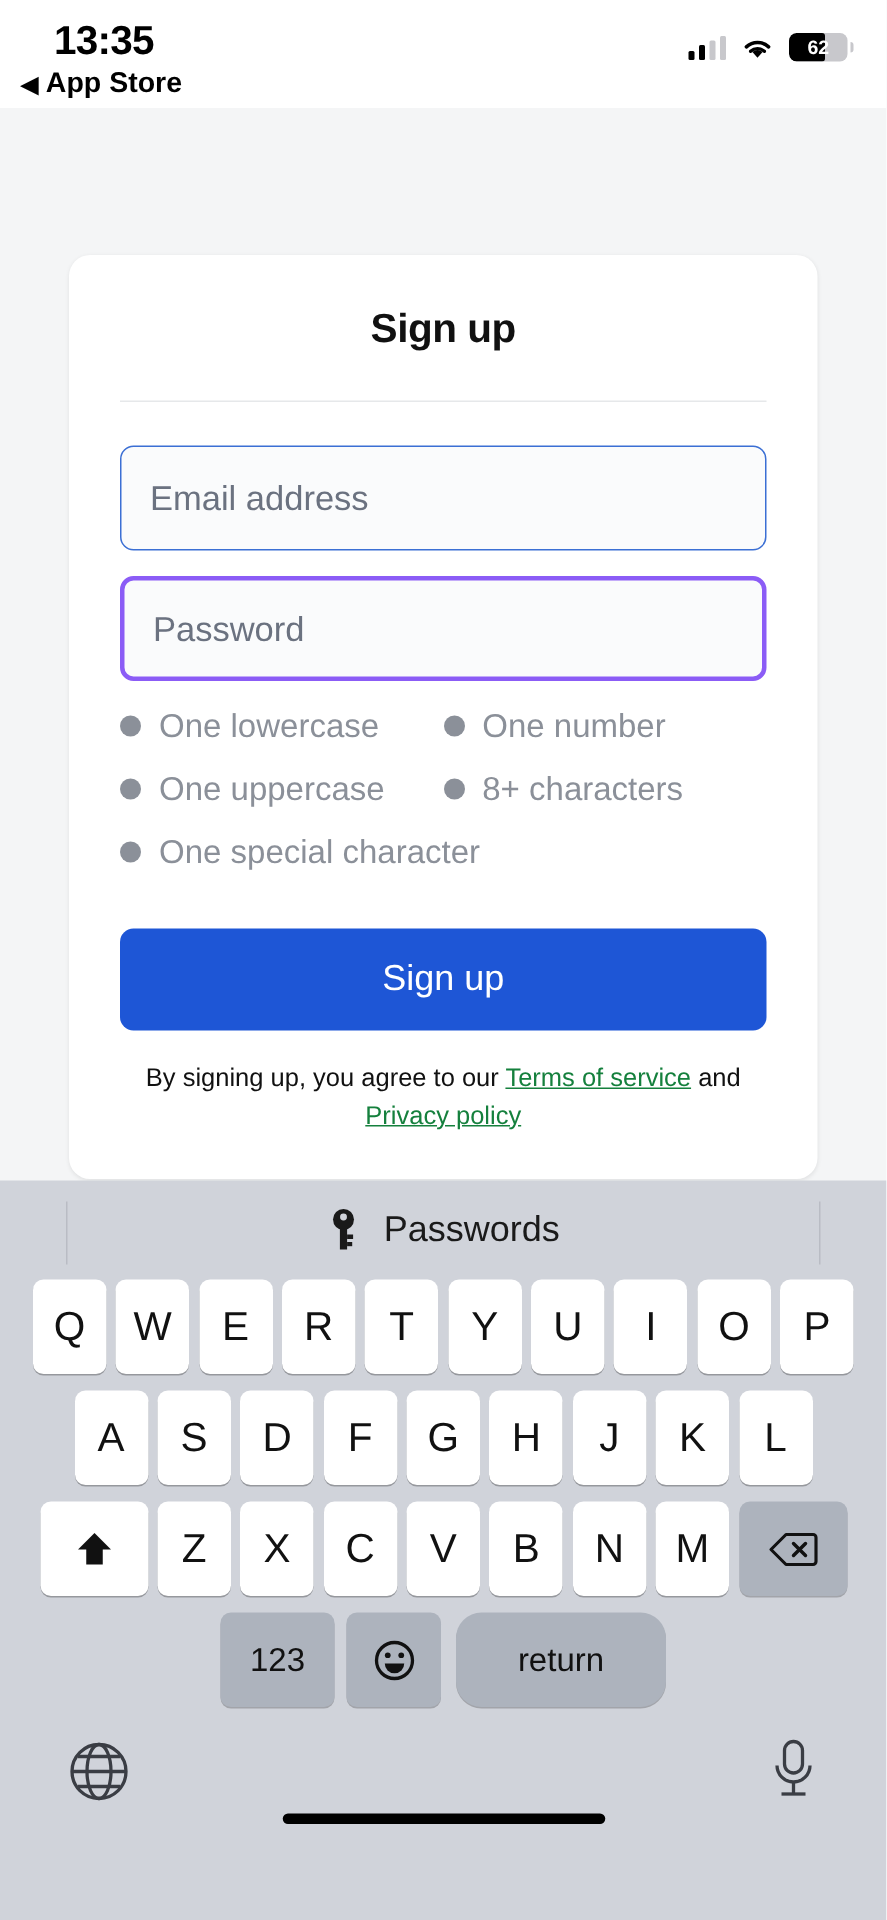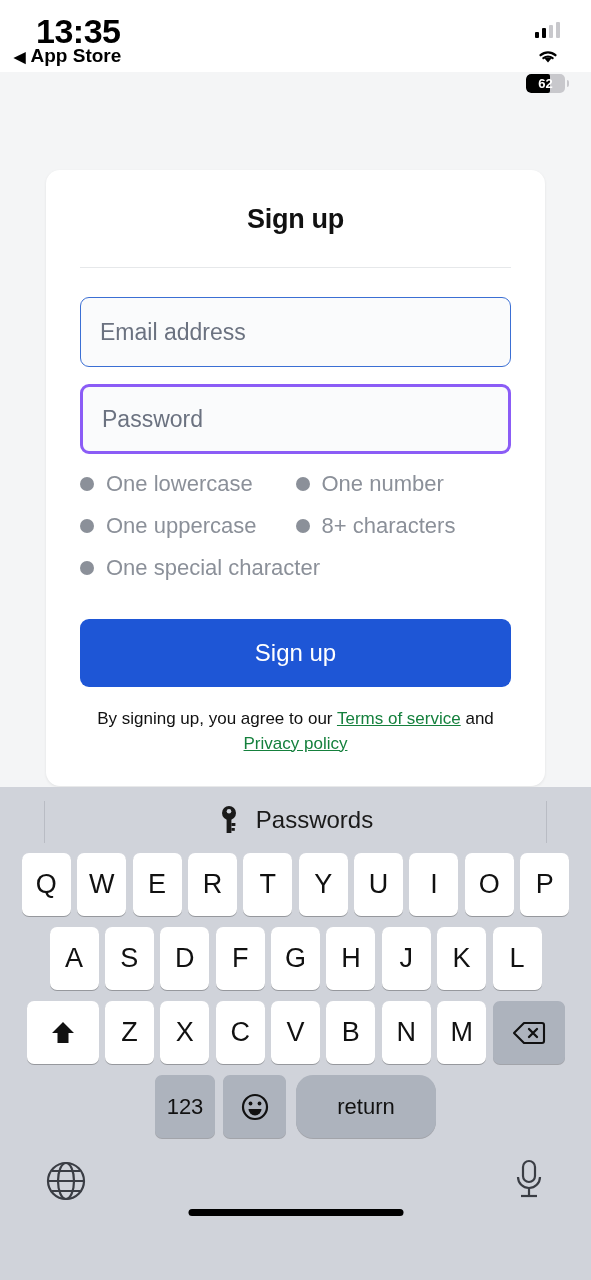--- a/index.html
+++ b/index.html
@@ -11,31 +11,31 @@
   }
   #screen { position: relative; width: 591px; height: 1280px; background: #f4f5f6; }
 
   
   .statusbar {
     position: absolute; top: 0; left: 0; width: 591px; height: 72px;
     background: #ffffff;
   }
   .status-time {
     position: absolute; left: 36px; top: 12px;
-    font-size: 34px; font-weight: 700; color: #000; letter-spacing: -0.5px;
+    font-size: 27px; font-weight: 700; color: #000; letter-spacing: -0.5px;
   }
   .back-link {
     position: absolute; left: 14px; top: 45px;
     font-size: 19px; font-weight: 600; color: #000;
     display: flex; align-items: center; gap: 5px;
   }
   .back-caret { font-size: 15px; line-height: 1; }
   .status-right {
     position: absolute; right: 22px; top: 22px;
-    display: flex; align-items: center; gap: 9px; flex-direction: column;
+    display: flex; align-items: center; gap: 9px;
   }
   .signal { display: flex; align-items: flex-end; gap: 2.5px; height: 16px; }
   .signal i { width: 4.5px; border-radius: 1px; background: #000; display: block; }
   .signal i:nth-child(1) { height: 6px; }
   .signal i:nth-child(2) { height: 10px; }
   .signal i:nth-child(3) { height: 13px; background: #c8c8cc; }
   .signal i:nth-child(4) { height: 16px; background: #c8c8cc; }
   .battery {
     position: relative; width: 39px; height: 19px;
     border-radius: 5px; background: #c8c8cc; overflow: hidden;
@@ -121,21 +121,21 @@
     font-size: 27px; color: #111;
     box-shadow: 0 1px 0 rgba(0,0,0,0.28);
   }
   .row1 .key { width: 49px; margin: 0 3.2px; }
   .row2 .key { width: 49px; margin: 0 3.2px; }
   .row3 .key { width: 49px; margin: 0 3.2px; }
   .key.wide-fn {
     width: 72px; background: #ffffff;
   }
   .key.gray { background: #adb3bd; box-shadow: 0 1px 0 rgba(0,0,0,0.22); }
-  .key.num { width: 60px; font-size: 22px; margin-right: 8px; }
+  .key.num { width: 76px; font-size: 22px; margin-right: 8px; }
   .key.emoji { width: 63px; margin-right: 10px; }
   .key.space { flex: 1; max-width: 285px; font-size: 22px; margin-right: 10px; }
   .key.return { width: 140px; font-size: 22px; border-radius: 17px; }
   .row4 { padding: 0 8px; margin-bottom: 0; }
 
   .kb-bottom {
     position: relative; height: 92px;
   }
   .kb-bottom .globe { position: absolute; left: 45px; top: 22px; }
   .kb-bottom .mic { position: absolute; right: 45px; top: 20px; }

